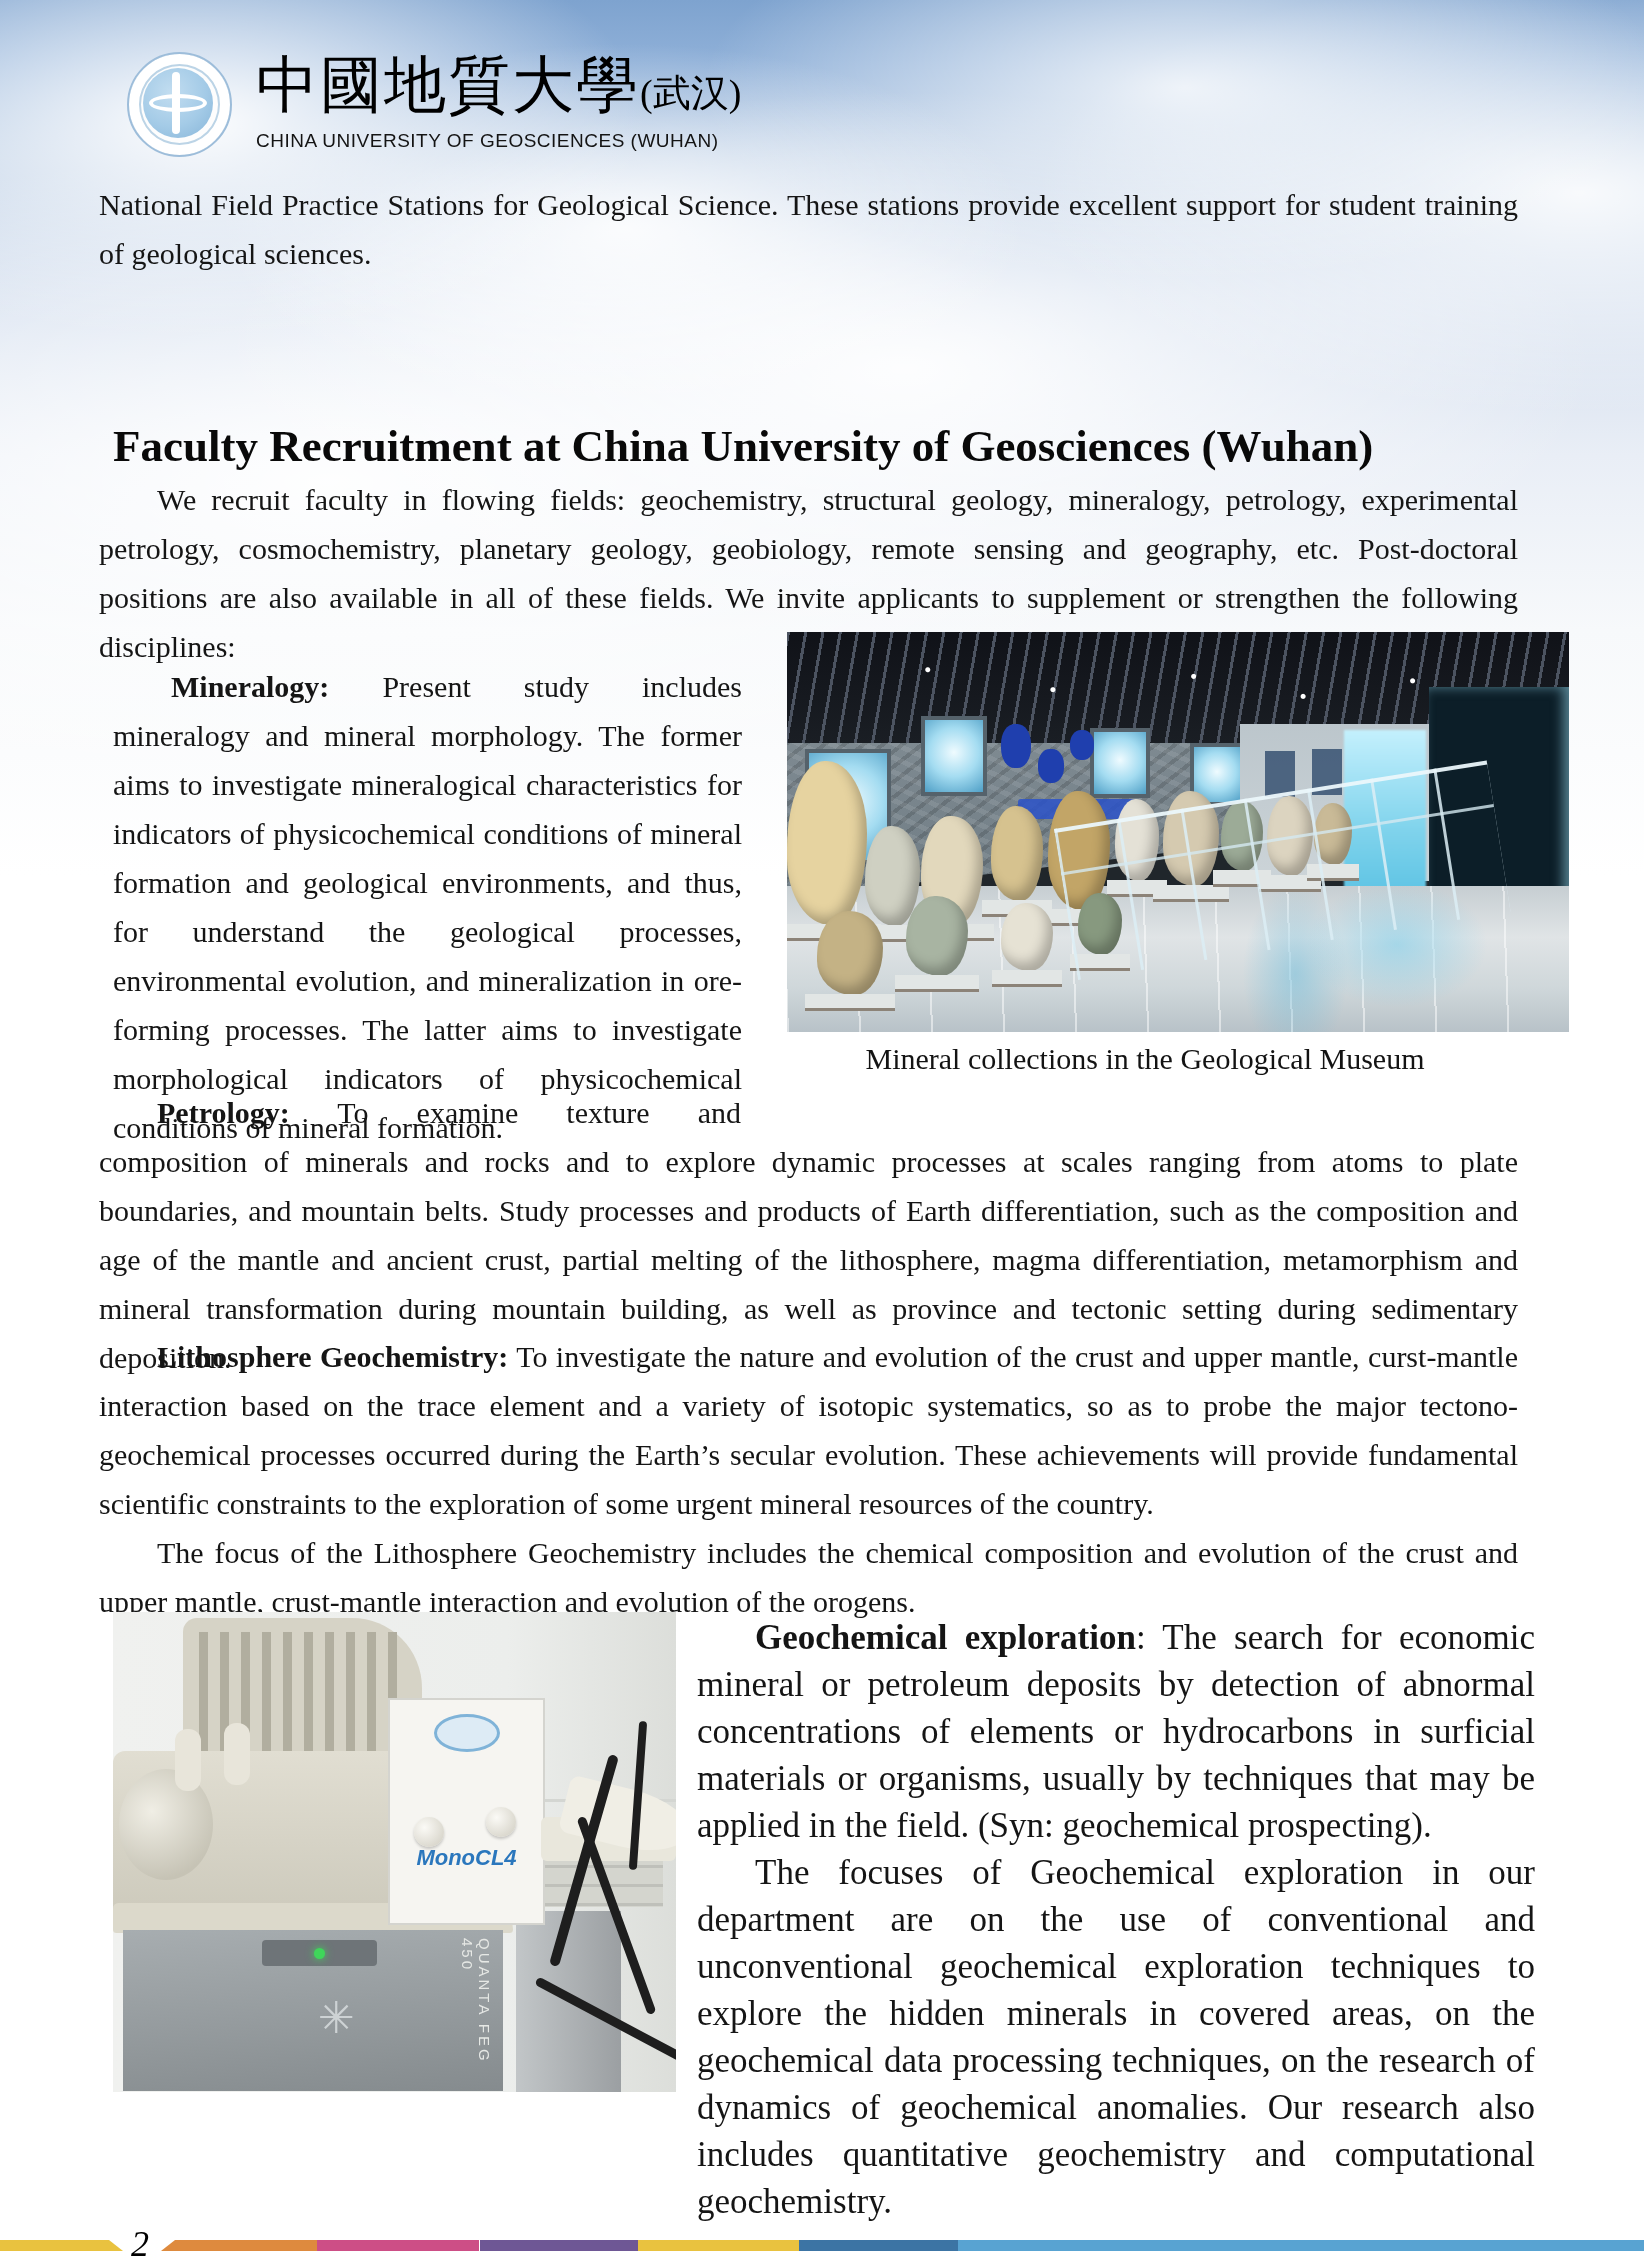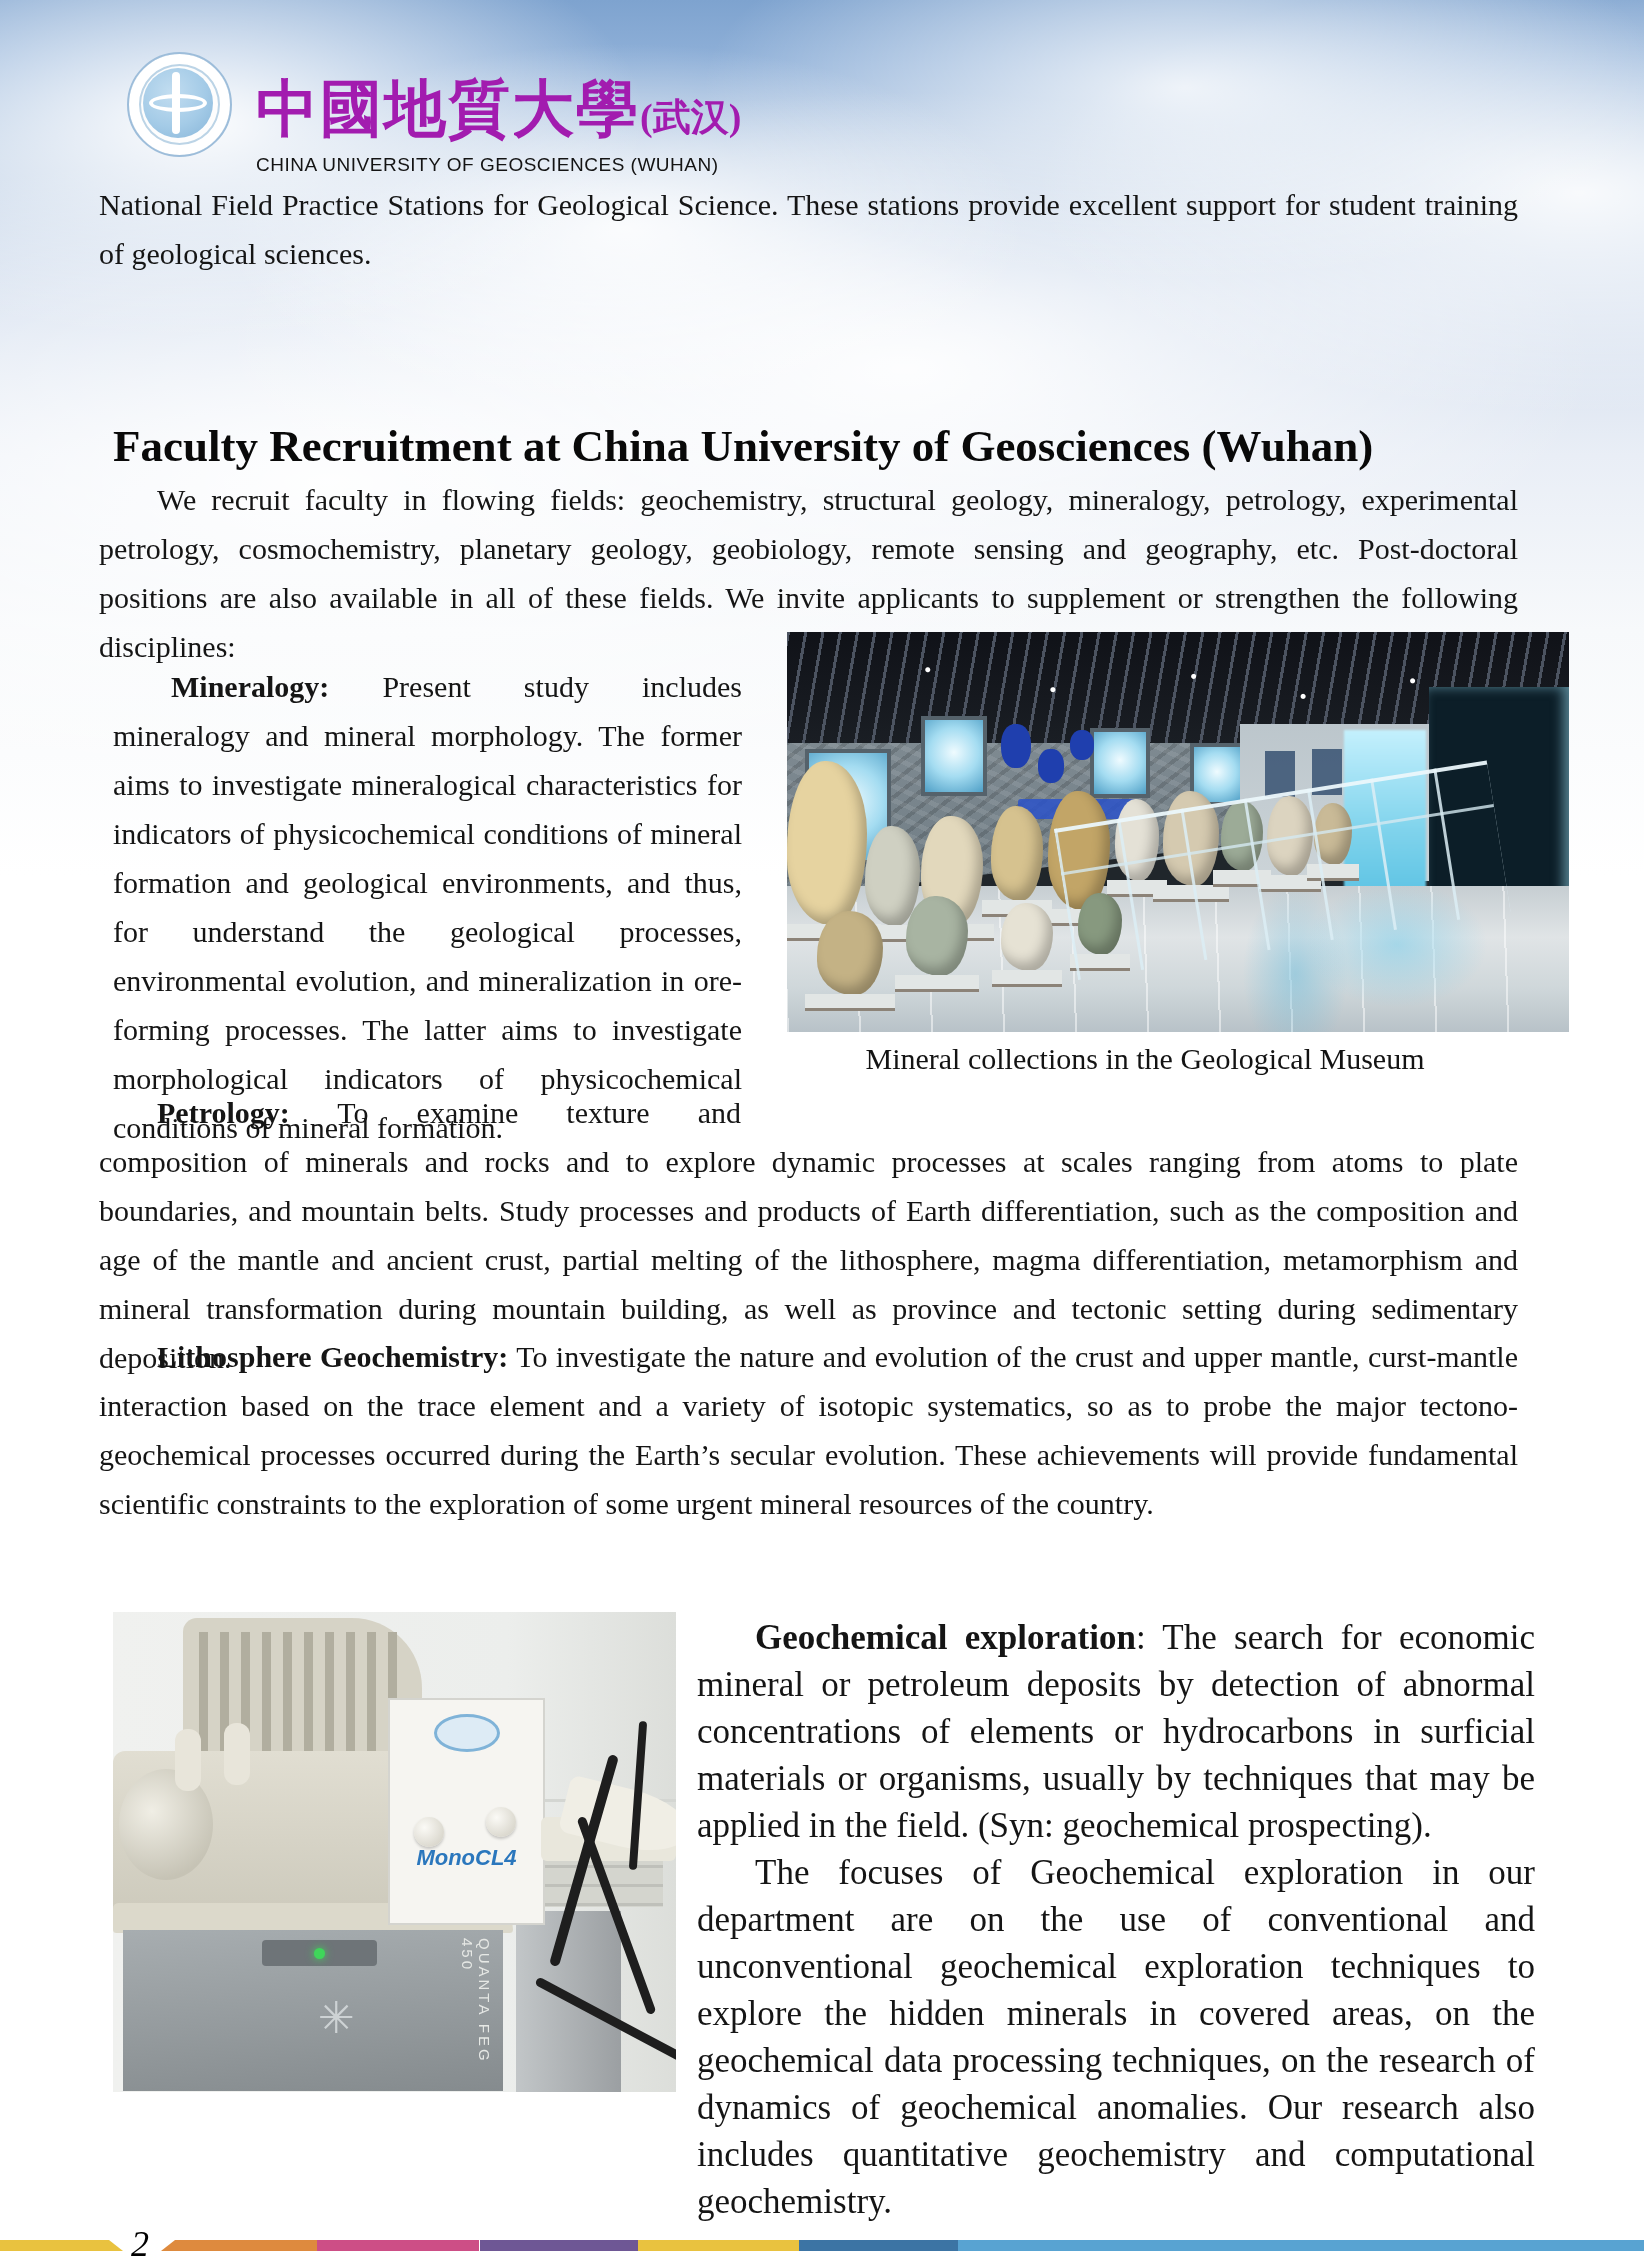--- a/index.html
+++ b/index.html
@@ -19,21 +19,21 @@
 
   
   .logo{position:absolute;left:127px;top:52px;display:flex;align-items:flex-start;}
   .emblem{position:relative;width:101px;height:101px;border-radius:50%;
     background:#fdfdfd;border:2px solid #9dbdda;box-shadow:inset 0 0 0 10px #fff, inset 0 0 0 12px #bcd4e6;flex:none;}
   .emblem .globe{position:absolute;left:14px;top:14px;width:70px;height:70px;border-radius:50%;
     background:radial-gradient(circle at 40% 35%, #c2ddf0 0%, #a4cbe7 55%, #86b4d8 100%);}
   .emblem .globe:before{content:"";position:absolute;left:29px;top:4px;width:8px;height:62px;background:#fff;border-radius:4px;}
   .emblem .globe:after{content:"";position:absolute;left:6px;top:26px;width:58px;height:18px;border:4px solid #fff;border-radius:50%;box-sizing:border-box;}
   .logo-text{margin-left:24px;}
-  .logo-cn{font-weight:bold;font-size:62px;line-height:66px;color:#a21caf;letter-spacing:2px;margin-top:24px;}
+  .logo-cn{font-weight:normal;font-size:62px;line-height:66px;color:#000000;letter-spacing:2px;}
   .logo-cn .suffix{font-size:38px;letter-spacing:0;}
   .logo-en{margin-top:4px;font-family:"Liberation Sans",sans-serif;font-size:19px;letter-spacing:0.5px;color:#141414;}
 
   
   .tx{position:absolute;left:99px;width:1419px;font-size:30px;line-height:49px;text-align:justify;}
   .tx p{margin:0;}
   .ind{text-indent:58px;}
   .b{font-weight:bold;}
   .heading{position:absolute;left:113px;top:388px;font-size:45px;font-weight:bold;line-height:56px;color:#090909;}
 
@@ -192,20 +192,21 @@
     <figcaption class="caption" style="margin-top:10px;">Mineral collections in the Geological Museum</figcaption>
   </figure>
 
   <div class="tx" style="top:1088px;">
     <p class="ind" style="width:642px;text-align:justify;text-align-last:justify;"><span class="b">Petrology:</span><span> To examine texture and</span></p>
     <p>composition of minerals and rocks and to explore dynamic processes at scales ranging from atoms to plate boundaries, and mountain belts. Study processes and products of Earth differentiation, such as the composition and age of the mantle and ancient crust, partial melting of the lithosphere, magma differentiation, metamorphism and mineral transformation during mountain building, as well as province and tectonic setting during sedimentary deposition.</p>
   </div>
 
   <div class="tx" style="top:1332px;">
     <p class="ind"><span class="b">Lithosphere Geochemistry:</span><span> To investigate the nature and evolution of the crust and upper mantle, curst-mantle interaction based on the trace element and a variety of isotopic systematics, so as to probe the major tectono-geochemical processes occurred during the Earth’s secular evolution. These achievements will provide fundamental scientific constraints to the exploration of some urgent mineral resources of the country.</span></p>
+    <p class="ind">The focus of the Lithosphere Geochemistry includes the chemical composition and evolution of the crust and upper mantle, crust-mantle interaction and evolution of the orogens.</p>
   </div>
 
   <figure class="instr-fig" style="margin:0;">
     <div class="instr-photo">
       <div class="l-trim"></div>
       <div class="l-vent">
           <div class="slats"></div>
         </div>
       <div class="l-body"></div>
       <div class="l-cyl"></div>

